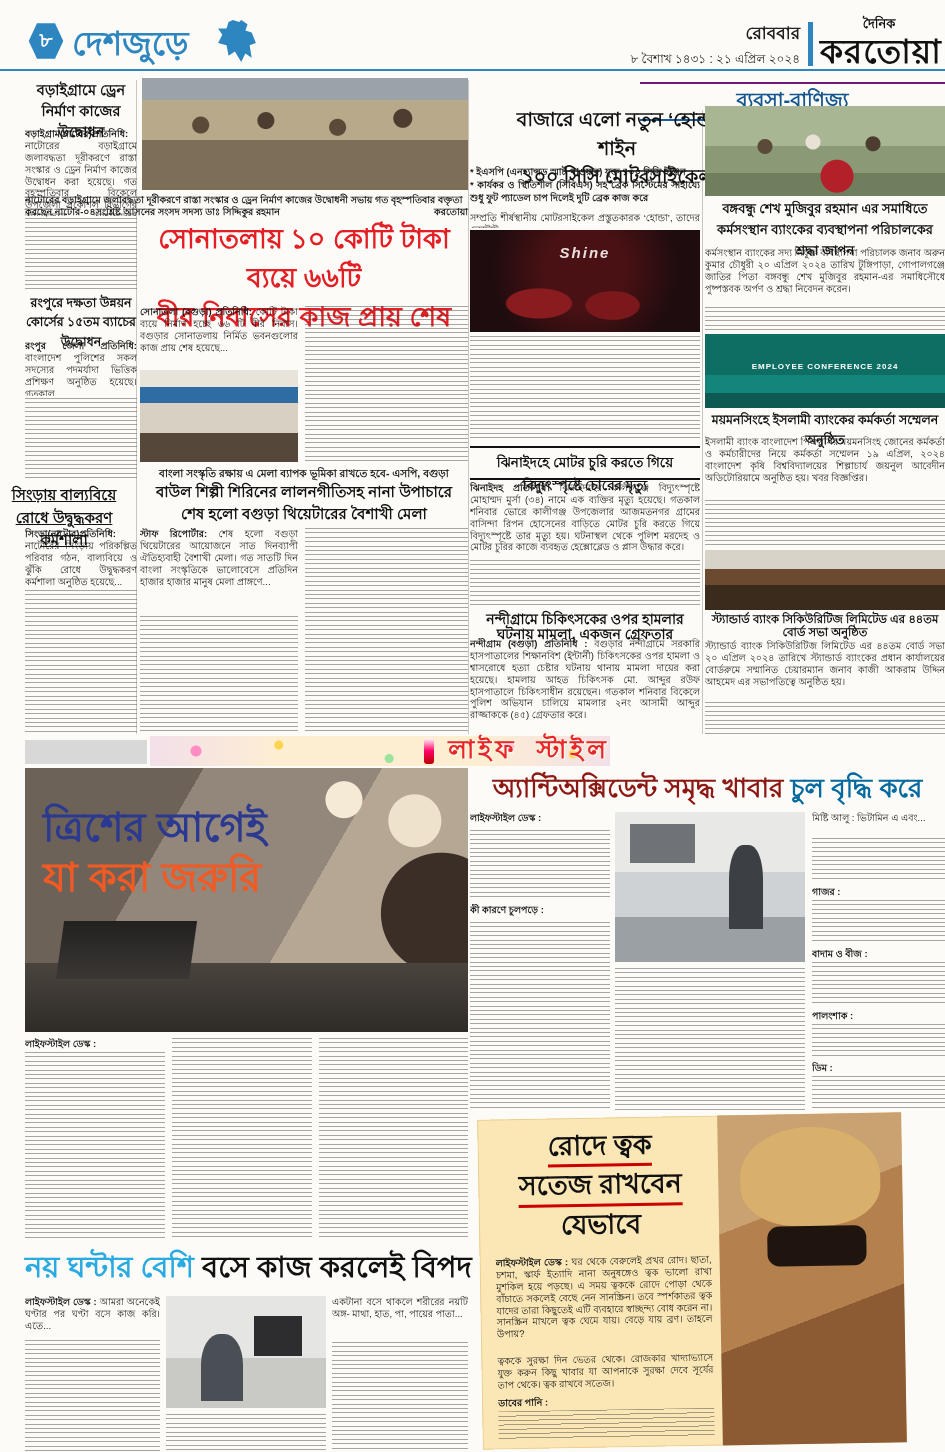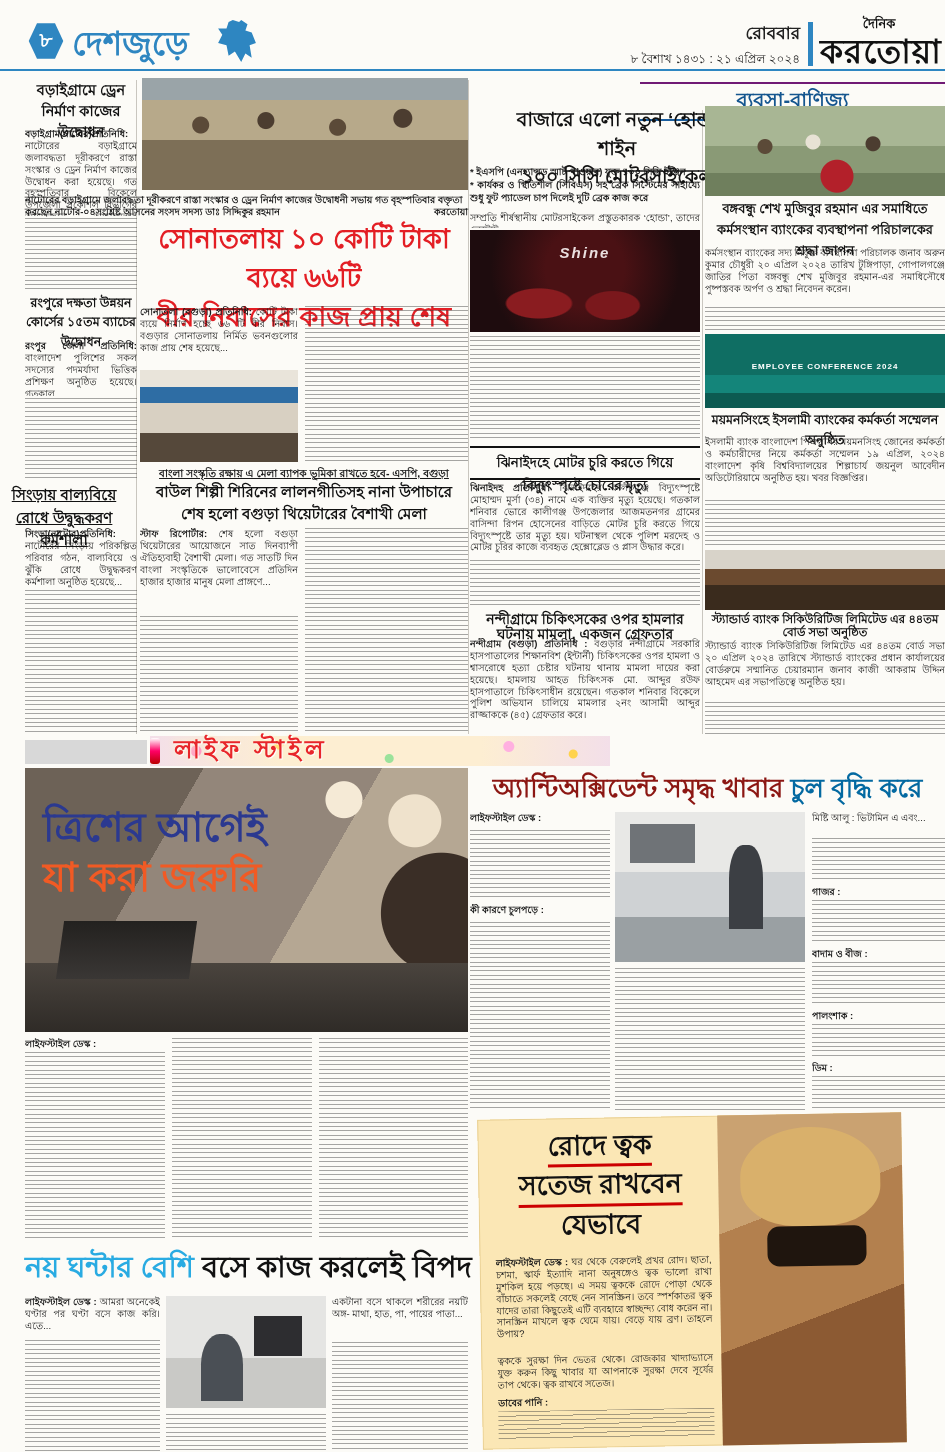--- a/index.html
+++ b/index.html
@@ -12,28 +12,28 @@
   .vsep{position:absolute;width:1px;background:#c9c6bf;}
   .ph{position:absolute;overflow:hidden;}
   .capt{font-size:9.5px;font-weight:bold;line-height:1.3;color:#222;}
   .headline{font-weight:bold;text-align:center;color:#111;}
   
   .hexbadge{clip-path:polygon(25% 3%,75% 3%,98% 50%,75% 97%,25% 97%,2% 50%);background:#2e86c1;
             color:#fff;display:flex;align-items:center;justify-content:center;font-size:20px;font-weight:bold;}
   .mapicon{background:#2e86c1;clip-path:polygon(40% 0,55% 5%,60% 0,75% 10%,70% 25%,85% 30%,95% 55%,80% 60%,85% 90%,70% 80%,60% 100%,45% 75%,30% 85%,25% 60%,5% 55%,15% 35%,5% 20%,25% 20%,30% 5%);}
   .brandbar{background:#2e86c1;}
   
-  .lsbanner{display:flex;align-items:center;justify-content:flex-start;
+  .lsbanner{display:flex;align-items:center;justify-content:flex-end;
     background:
       radial-gradient(circle at 10% 50%,#ff8cc3 0 5px,transparent 6px),
       radial-gradient(circle at 28% 30%,#ffd34d 0 4px,transparent 5px),
       radial-gradient(circle at 52% 75%,#9be29b 0 4px,transparent 5px),
       radial-gradient(circle at 78% 35%,#ffb0e0 0 5px,transparent 6px),
       radial-gradient(circle at 92% 60%,#ffd34d 0 4px,transparent 5px),
-      linear-gradient(90deg,#f3dfe9,#fdeed2 28%,#fdeed2 72%,#f3dfe9);}
+      linear-gradient(90deg,#f3dfe9,#fdeed2 28%,#fdeed2 72%,#f3dfe9); font-family: Liberation Mono, monospace;}
   .lsbanner .txt{color:#e8262a;font-size:25px;font-weight:900;letter-spacing:4px;
       text-shadow:1px 1px 0 #fff,0 0 6px #fff4c8;}
   .stick{width:10px;height:26px;border-radius:3px;background:linear-gradient(180deg,#fff,#f06,#b00);margin-right:14px;}
   .boxhead{border-top:2px solid #111;border-bottom:2px solid #111;}
 </style>
 </head>
 <body>
 
 <div class="page">
 
@@ -96,21 +96,21 @@
   </div>
   <div class="abs gk" style="left:25px;top:398px;width:112px;height:82px;"></div>
 
   <div class="abs headline" style="left:8px;top:484px;width:112px;height:40px;font-size:15px;line-height:1.5;text-decoration:underline;">সিংড়ায় বাল্যবিয়ে রোধে উদ্বুদ্ধকরণ কর্মশালা</div>
   <div class="abs bodytxt" style="left:25px;top:528px;width:112px;height:60px;">
     <b>সিংড়া(নাটোর)প্রতিনিধি:</b>
     <span>নাটোরের সিংড়ায় পরিকল্পিত পরিবার গঠন, বাল্যবিয়ে ও ঝুঁকি রোধে উদ্বুদ্ধকরণ কর্মশালা অনুষ্ঠিত হয়েছে...</span>
   </div>
   <div class="abs gk" style="left:25px;top:590px;width:112px;height:144px;"></div>
 
-  <div class="abs" style="left:140px;top:466px;width:328px;text-align:center;font-size:10.5px;font-weight:bold;text-decoration:underline;">বাংলা সংস্কৃতি রক্ষায় এ মেলা ব্যাপক ভূমিকা রাখতে হবে- এসপি, বগুড়া</div>
+  <div class="abs" style="left:140px;top:466px;width:328px;text-align:center;font-size:10.5px;font-weight:bold;">বাংলা সংস্কৃতি রক্ষায় এ মেলা ব্যাপক ভূমিকা রাখতে হবে- এসপি, বগুড়া</div>
   <div class="abs headline" style="left:140px;top:481px;width:328px;height:42px;font-size:15px;line-height:1.45;">
     <div>বাউল শিল্পী শিরিনের লালনগীতিসহ নানা উপাচারে</div>
     <div>শেষ হলো বগুড়া থিয়েটারের বৈশাখী মেলা</div>
   </div>
   <div class="abs bodytxt" style="left:140px;top:528px;width:158px;height:86px;">
     <b>স্টাফ রিপোর্টার:</b>
     <span>শেষ হলো বগুড়া থিয়েটারের আয়োজনে সাত দিনব্যাপী ঐতিহ্যবাহী বৈশাখী মেলা। গত সাতটি দিন বাংলা সংস্কৃতিকে ভালোবেসে প্রতিদিন হাজার হাজার মানুষ মেলা প্রাঙ্গণে...</span>
   </div>
   <div class="abs gk" style="left:140px;top:616px;width:158px;height:118px;"></div>
   <div class="abs gk" style="left:305px;top:528px;width:163px;height:206px;"></div>

